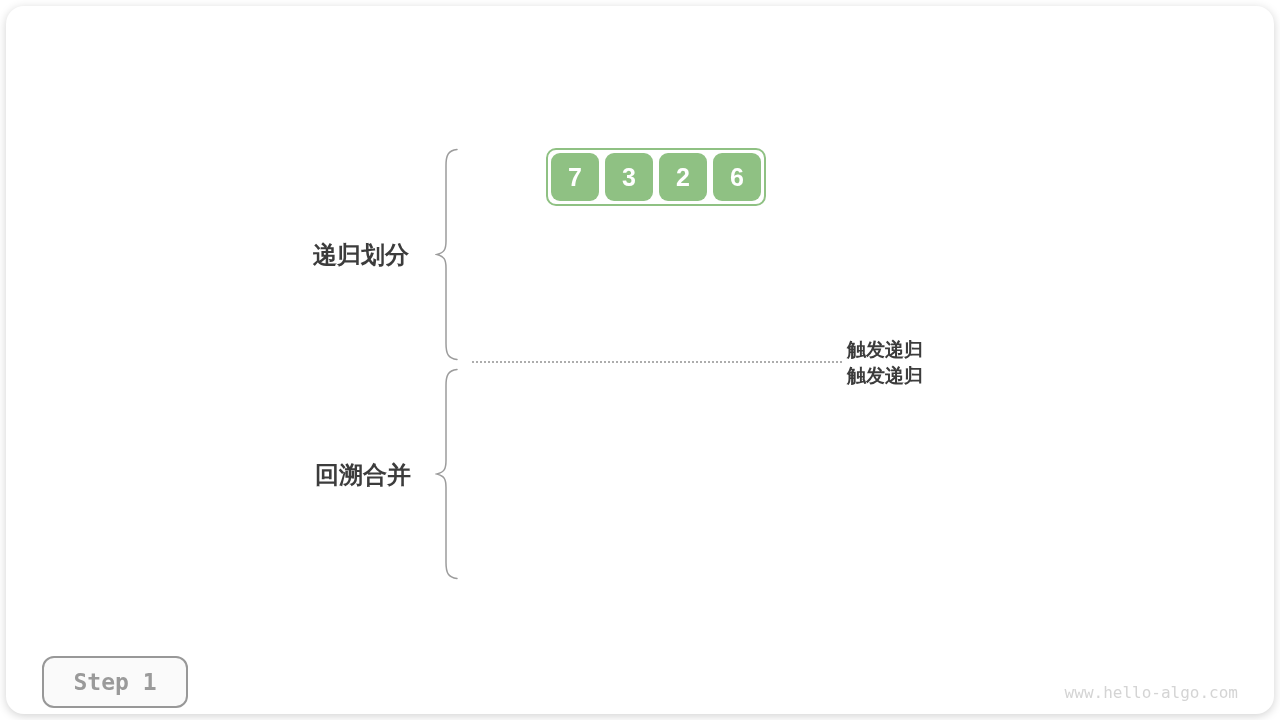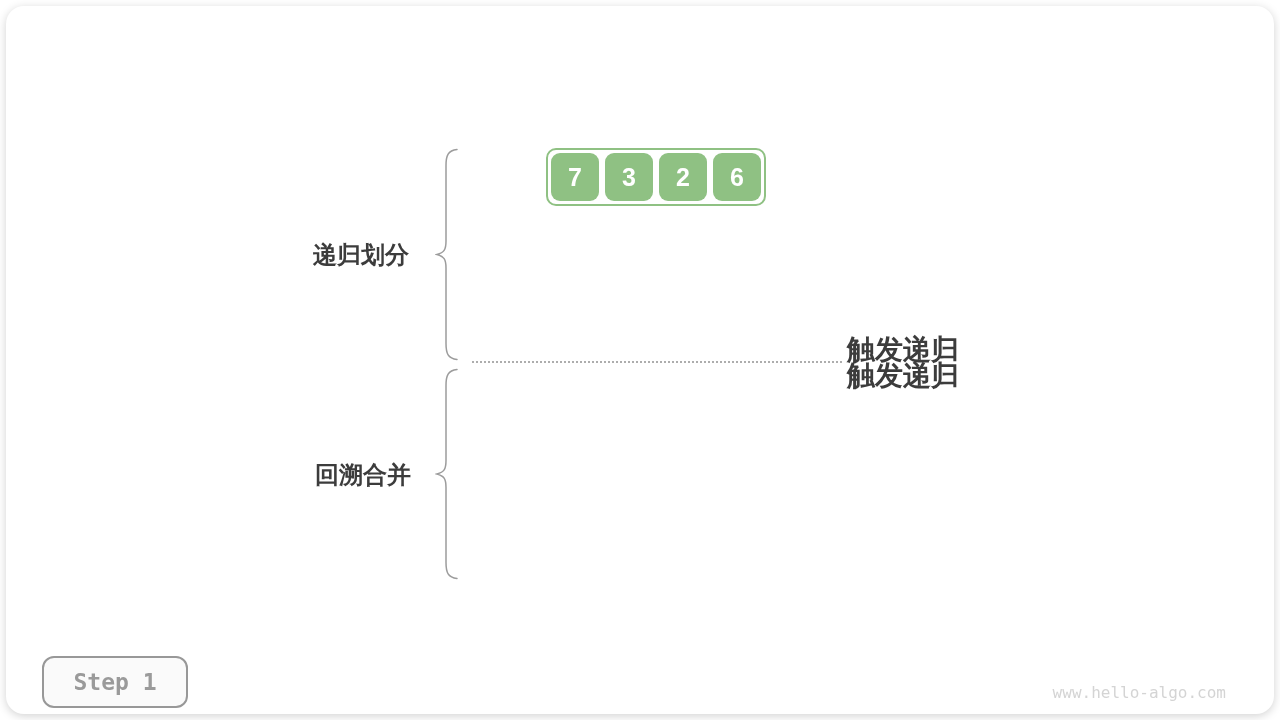--- a/index.html
+++ b/index.html
@@ -29,30 +29,30 @@
   .label-merge{left:277px;top:453px;}
   
   .brace{position:absolute;left:429px;width:24px;}
   .brace-top{top:142px;height:213px;}
   .brace-bottom{top:362px;height:212px;}
   
   .dotted-line{position:absolute;left:466px;top:355px;width:370px;height:0;
     border-top:2px dotted #ADADAD;}
   
   .terminate-note{position:absolute;left:841px;top:331px;
-    color:var(--text-dark,#3C3C3C);font-size:28px;font-weight:bold;line-height:26px;
+    color:var(--text-dark,#3C3C3C);font-size:19px;font-weight:bold;line-height:26px;
     white-space:nowrap;}
   
   .step-badge{position:absolute;left:36px;top:650px;width:146px;height:52px;
     border:2px solid #989898;border-radius:12px;background:#FAFAFA;
     display:flex;align-items:center;justify-content:center;
     font-family:"DejaVu Sans Mono","Liberation Mono",monospace;
     font-size:23px;font-weight:bold;color:var(--step-gray,#9A9A9A);}
   
-  .watermark{position:absolute;right:48px;top:677px;
+  .watermark{position:absolute;right:36px;top:677px;
     font-family:"DejaVu Sans Mono","Liberation Mono",monospace;
     font-size:16px;color:var(--watermark-gray,#D4D4D4);}
 </style>
 </head>
 <body>
 
 <div class="stage">
   <div class="card">
 
     <div class="array-box">

